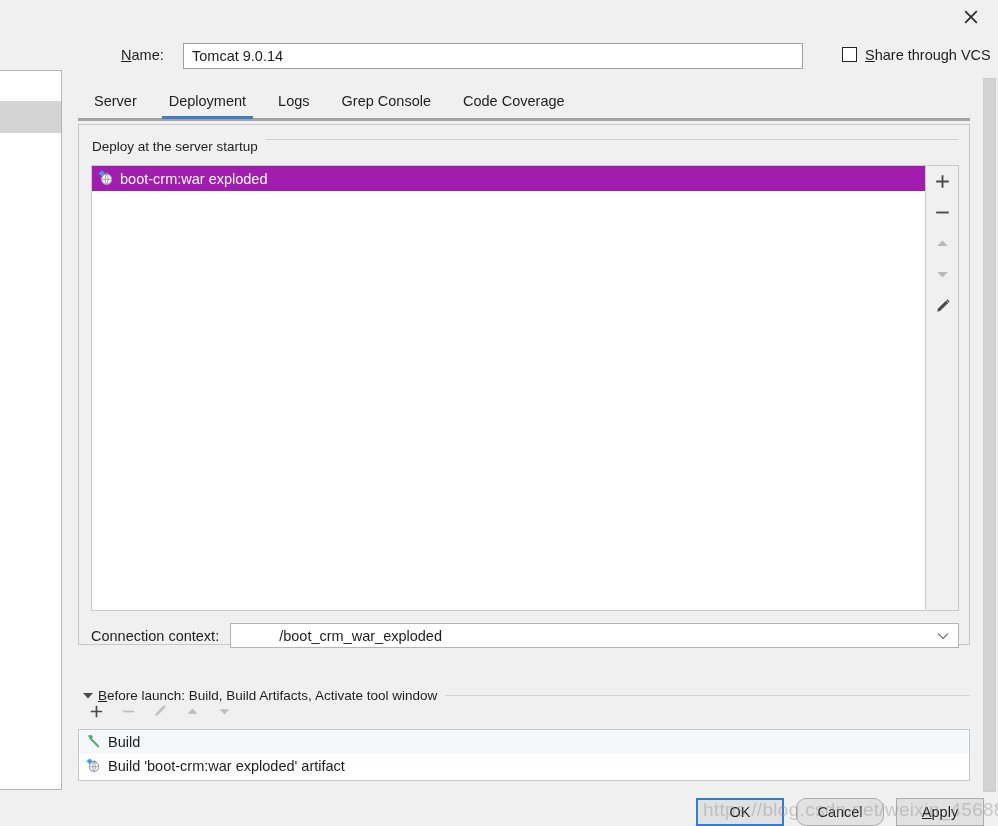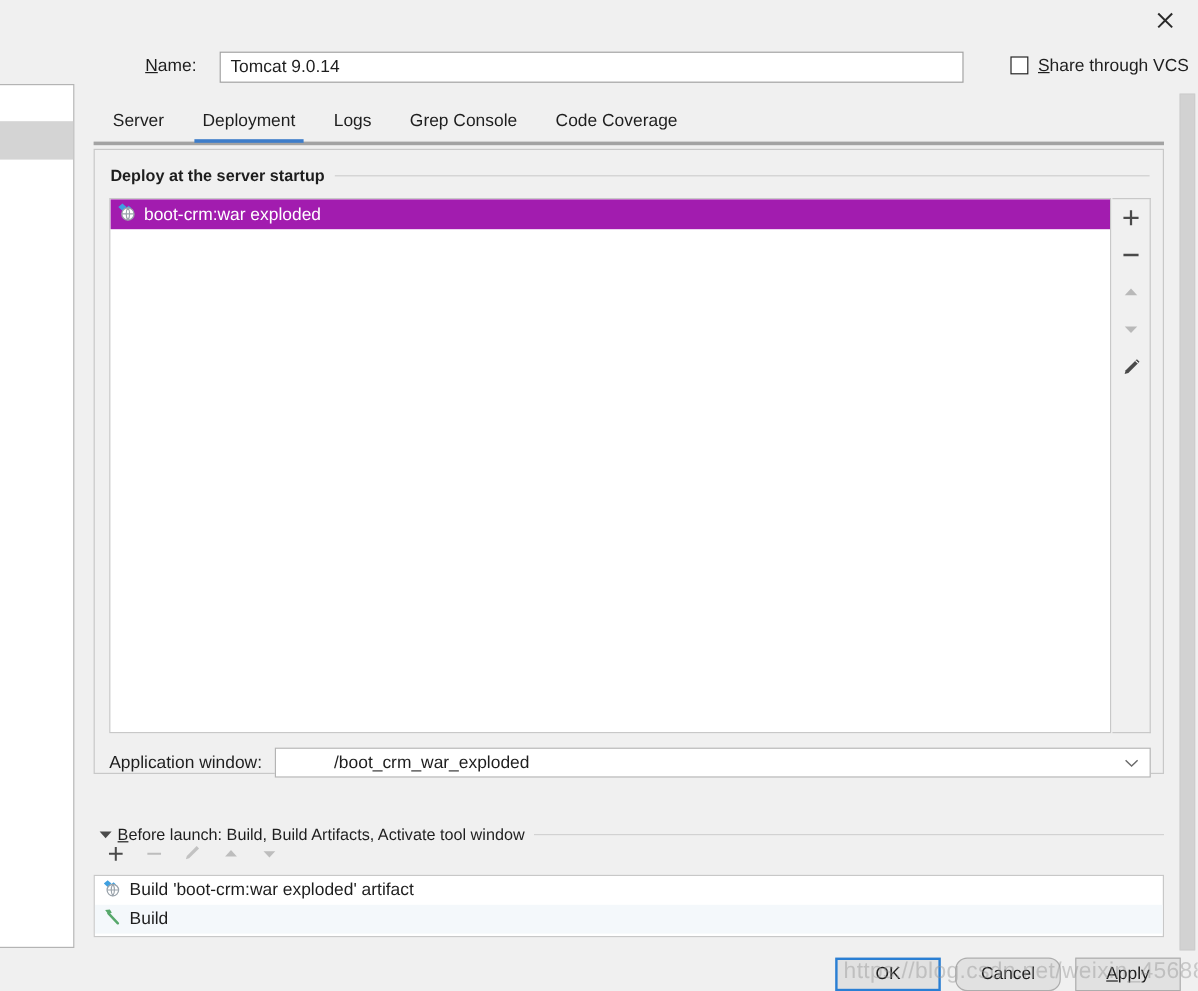--- a/index.html
+++ b/index.html
@@ -188,23 +188,22 @@
     height: 521px;
     border: 1px solid #c8c8c8;
     background: #f0f0f0;
     box-sizing: border-box;
   }
   #deploy-legend {
     position: absolute;
     left: 13px;
     top: 14px;
     display: flex;
-    align-items: center;
+    align-items: flex-start;
     width: 866px;
-    font-weight: bold;
   }
   #deploy-legend .txt {
     font-size: 13.5px;
     color: #1e1e1e;
     padding-right: 8px;
     white-space: nowrap;
   }
   #deploy-legend .rule {
     flex: 1;
     height: 1px;
@@ -516,21 +515,21 @@
         <div class="tb-btn">
           <svg width="18" height="18" viewBox="0 0 18 18" aria-hidden="true">
             <path d="M13.4 2.3 L15.6 4.5 L6.3 13.8 L3.2 14.7 L4.1 11.6 Z" fill="#4a4a4a"></path>
             <path d="M12.2 3.6 L14.3 5.7" stroke="#ffffff" stroke-width="0.9"></path>
           </svg>
         </div>
       </div>
     </div>
 
     <div id="appctx-row">
-      <span id="appctx-label">Application window:</span>
+      <span id="appctx-label">Connection context:</span>
       <div id="appctx-combo">
         <span id="appctx-value">/boot_crm_war_exploded</span>
         <span id="appctx-arrow">
           <svg width="12" height="8" viewBox="0 0 12 8" aria-hidden="true">
             <path d="M1 1.6 L6 6.4 L11 1.6" stroke="#6b6b6b" stroke-width="1.2" fill="none"></path>
           </svg>
         </span>
       </div>
     </div>
   </div>
@@ -568,40 +567,40 @@
         </svg>
       </div>
       <div class="bl-tb disabled">
         <svg width="15" height="15" viewBox="0 0 15 15" aria-hidden="true">
           <path d="M2.6 5.3 L7.5 10.6 L12.4 5.3 Z" fill="#bdbdbd"></path>
         </svg>
       </div>
     </div>
 
     <div id="bl-list">
+      <div class="bl-row alt">
+        <span>
+          <svg width="16" height="16" viewBox="0 0 16 16" aria-hidden="true">
+            <path d="M2.6 2.4 L6.6 2.0 L8.2 4.6 L5.1 5.6 Z" fill="#57a86b"></path>
+            <path d="M5.4 5.2 L13.2 13.4" stroke="#57a86b" stroke-width="2.1" fill="none" stroke-linecap="round"></path>
+          </svg>
+        </span>
+        <span>Build</span>
+      </div>
       <div class="bl-row">
         <span>
           <svg width="16" height="16" viewBox="0 0 17 17" aria-hidden="true">
             <path d="M5 1.6 L8.4 4.6 L5 7.6 L1.6 4.6 Z" fill="#3fa0e0"></path>
             <path d="M10.2 3.4 L12.4 5.4 L10.2 7.4 L8 5.4 Z" fill="#3fa0e0"></path>
             <circle cx="9.6" cy="10.3" r="5.1" fill="#ffffff" stroke="#9aa3ab" stroke-width="1.1"></circle>
             <path d="M4.6 10.3 H14.6 M9.6 5.3 C11.5 7.6 11.5 13 9.6 15.3 C7.7 13 7.7 7.6 9.6 5.3 Z" fill="none" stroke="#9aa3ab" stroke-width="1"></path>
           </svg>
         </span>
         <span>Build 'boot-crm:war exploded' artifact</span>
       </div>
-      <div class="bl-row alt">
-        <span>
-          <svg width="16" height="16" viewBox="0 0 16 16" aria-hidden="true">
-            <path d="M2.6 2.4 L6.6 2.0 L8.2 4.6 L5.1 5.6 Z" fill="#57a86b"></path>
-            <path d="M5.4 5.2 L13.2 13.4" stroke="#57a86b" stroke-width="2.1" fill="none" stroke-linecap="round"></path>
-          </svg>
-        </span>
-        <span>Build</span>
-      </div>
     </div>
   </div>
 
   <div id="footer">
     <div id="btn-ok" class="dlg-btn default">OK</div>
     <div id="btn-cancel" class="dlg-btn">Cancel</div>
     <div id="btn-apply" class="dlg-btn">
         <span class="mn">A</span>
         <span>pply</span>
       </div>

